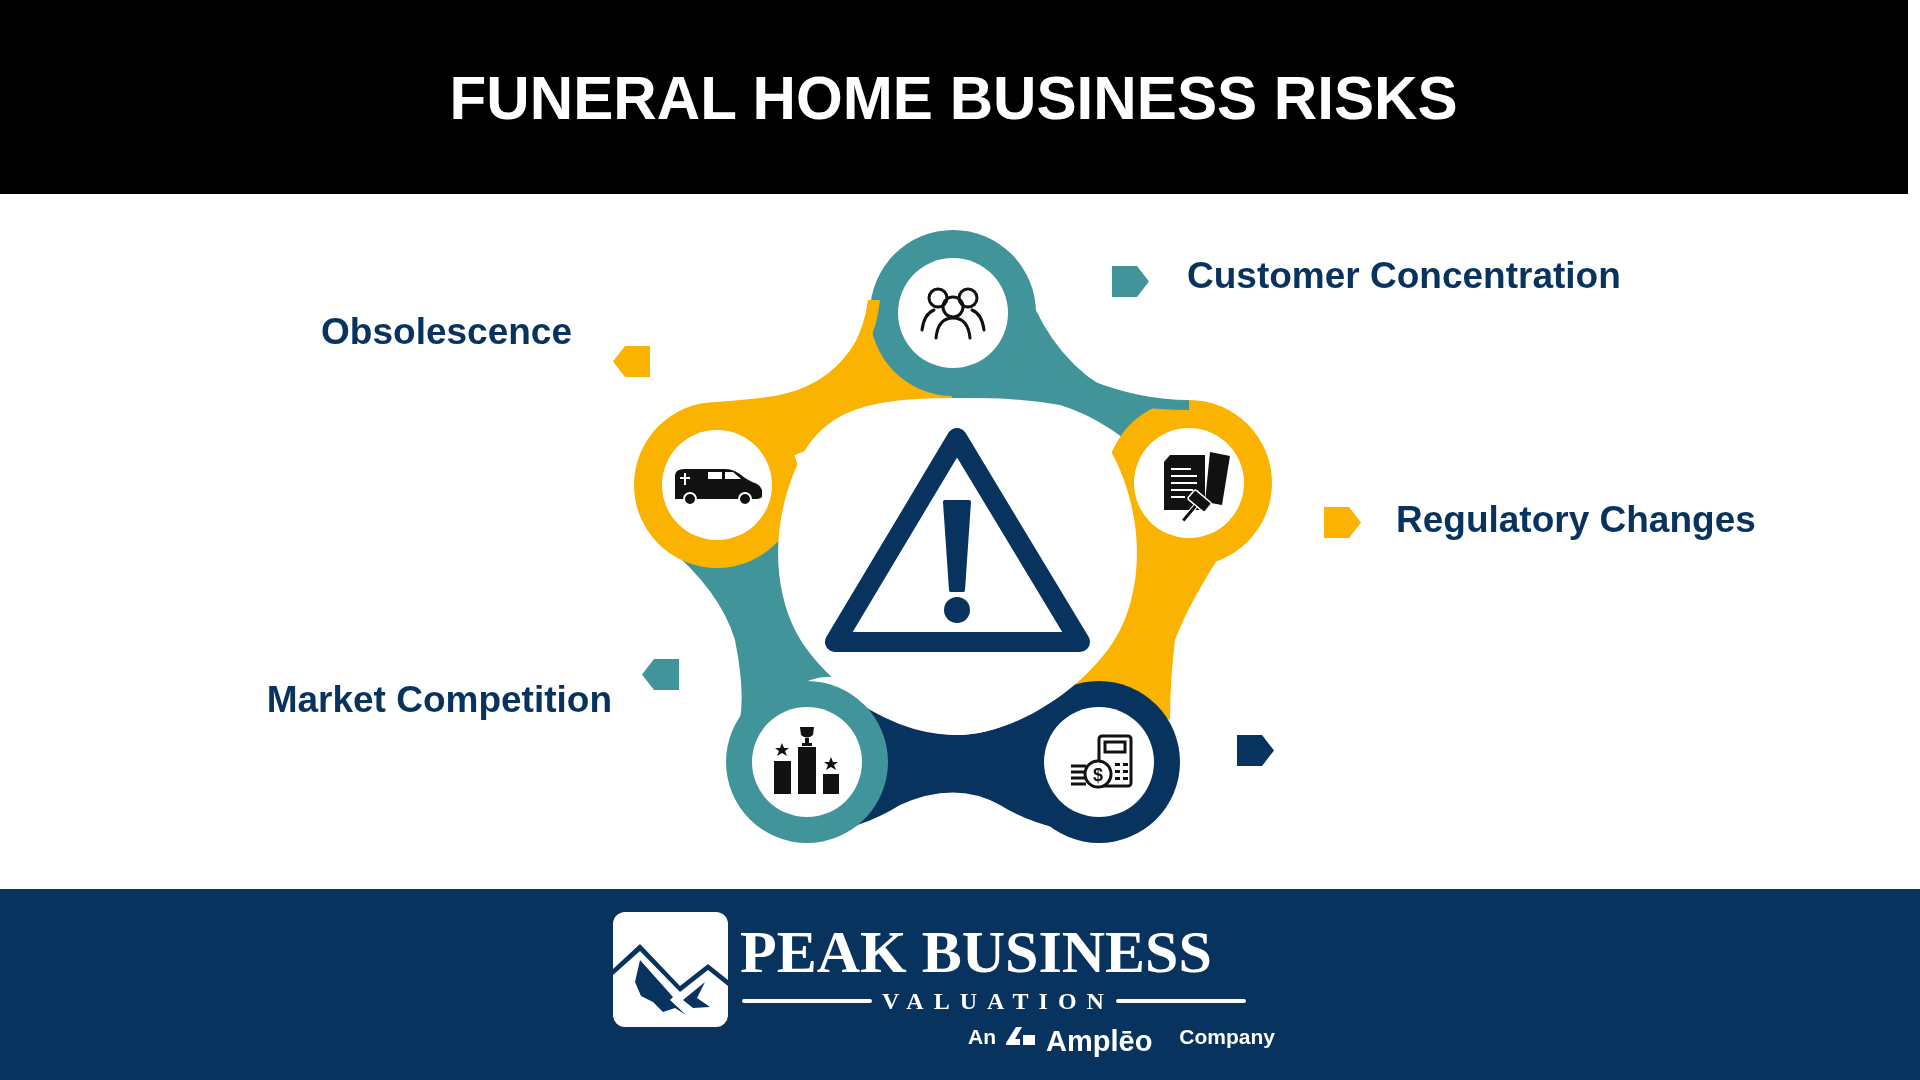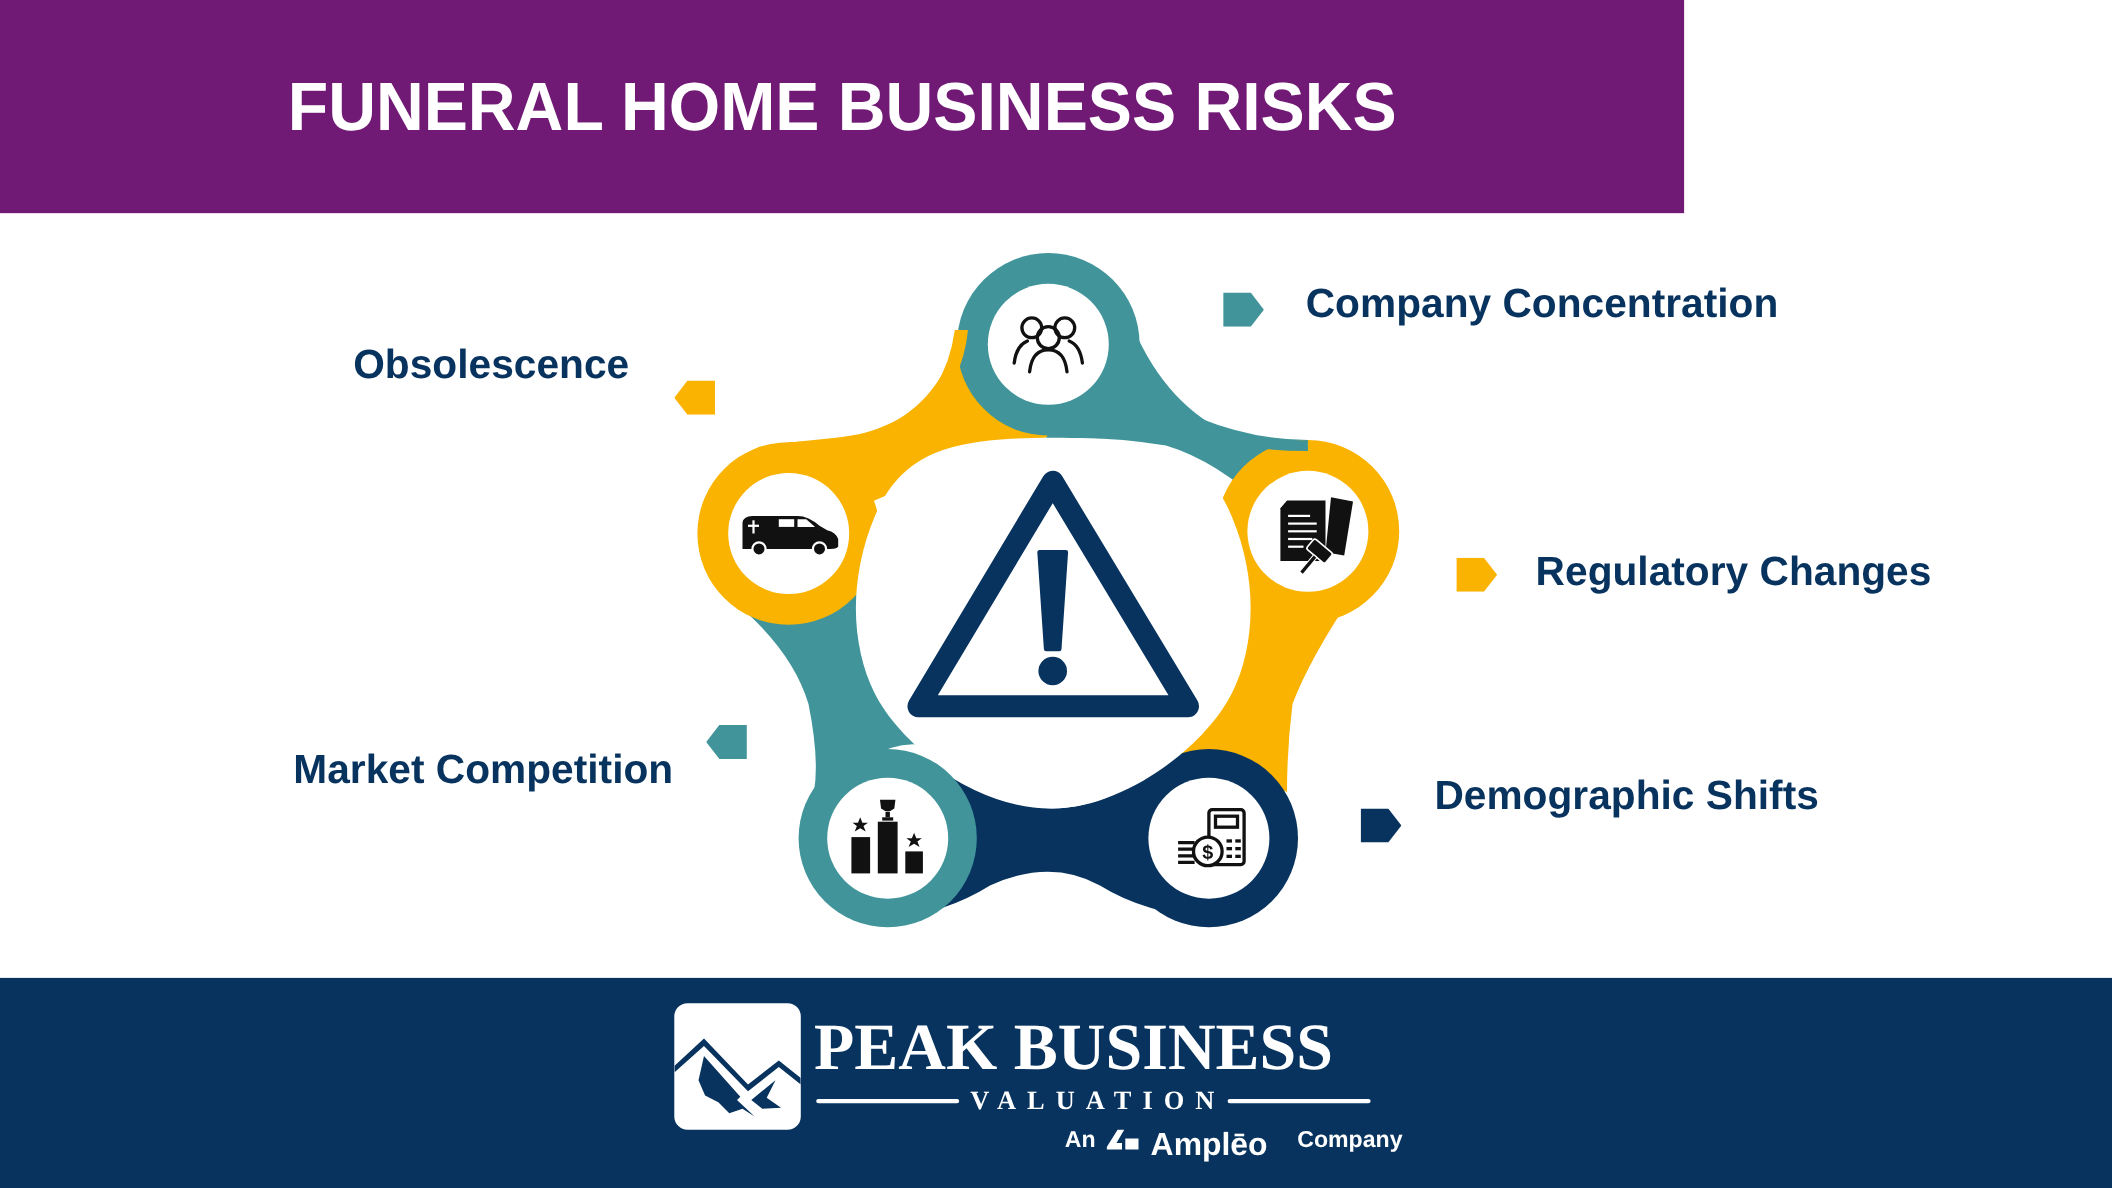--- a/index.html
+++ b/index.html
@@ -1,20 +1,20 @@
 <!DOCTYPE html>
 <html><head>
 <meta charset="utf-8">
 <style>
   * { margin: 0; padding: 0; box-sizing: border-box; }
   html, body { width: 1920px; height: 1080px; overflow: hidden; background: #ffffff; }
   body { position: relative; font-family: "Liberation Sans", "DejaVu Sans", sans-serif; }
   .header {
-    position: absolute; left: 0; top: 0; width: 1531px; height: 194px;
-    background: #701a75; display: flex; align-items: center; justify-content: center;
+    position: absolute; left: 0; top: 0; width: 1908px; height: 194px;
+    background: #000000; display: flex; align-items: center; justify-content: center;
   }
   .title {
     color: #ffffff; font-family: "Liberation Sans", sans-serif; font-weight: 700;
     font-size: 62px; letter-spacing: 0px; transform: scaleX(0.97); white-space: nowrap;
     margin-top: 0px;
   }
   .main { position: absolute; left: 0; top: 194px; width: 1920px; height: 695px; background: #ffffff; }
   .diagram { position: absolute; left: 0; top: 0; width: 1920px; height: 1080px; pointer-events: none; }
   .diagram svg { position: absolute; left: 0; top: 0; }
   .label {
@@ -180,27 +180,26 @@
     <path d="M0 0 L25 0 L37 15.5 L25 31 L0 31 Z" fill="#07335E"></path>
   </svg>
 <svg class="marker" style="left:642px;top:659px;" viewBox="0 0 37 31">
     <path d="M37 0 L12 0 L0 15.5 L12 31 L37 31 Z" fill="#41959A"></path>
   </svg>
 <svg class="marker" style="left:613px;top:346px;" viewBox="0 0 37 31">
     <path d="M37 0 L12 0 L0 15.5 L12 31 L37 31 Z" fill="#F9B300"></path>
   </svg>
 
 <div class="label" style="left:1187px;top:248px;">
-  <span>Company Concentration</span>
+  <span>Customer Concentration</span>
 </div>
 <div class="label" style="left:1396px;top:492px;">
   <span>Regulatory Changes</span>
 </div>
 <div class="label" style="left:1304px;top:695px;">
-  <div>Demographic Shifts</div>
 </div>
 <div class="label right-align" style="left:180px;top:672px;width:432px;">
   <span>Market Competition</span>
 </div>
 <div class="label right-align" style="left:200px;top:304px;width:372px;">
   <div>Obsolescence</div>
 </div>
 
 <div class="footer"></div>
 

